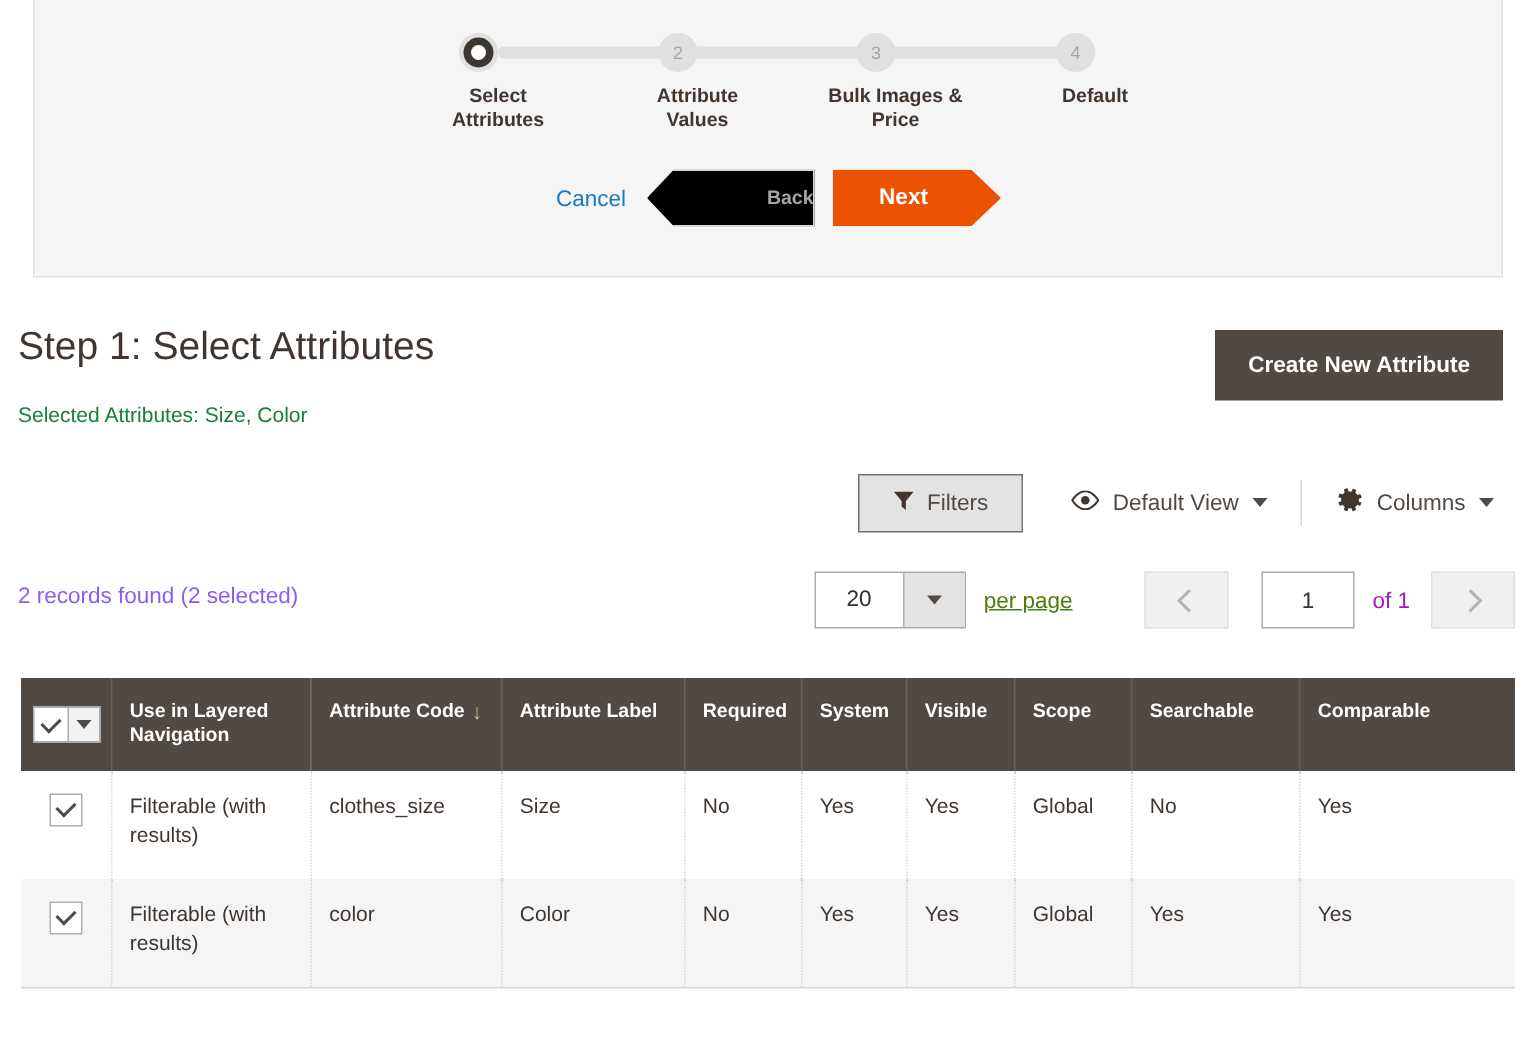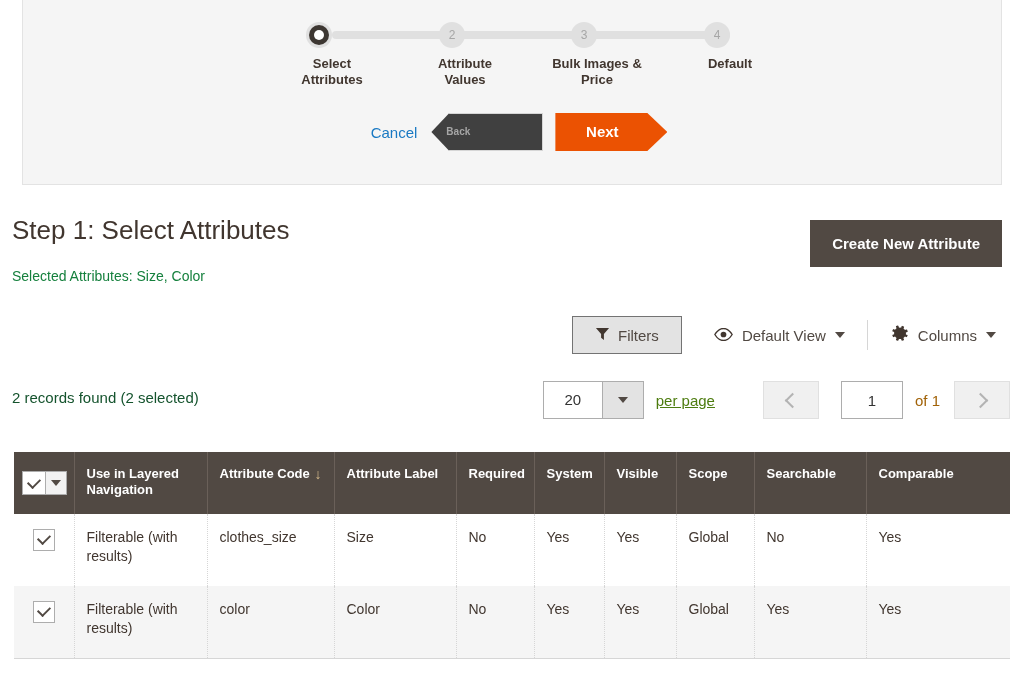--- a/index.html
+++ b/index.html
@@ -116,27 +116,27 @@
     background: none;
     border: none;
     cursor: pointer;
     padding: 0 14px;
     font-family: "Liberation Sans", sans-serif;
   }
   .btn-back {
     position: relative;
     height: 38px;
     width: 112px;
-    background: #404040;
+    background: #000000;
     border: 1px solid #d6d6d6;
     color: #a6a6a6;
-    font-size: 10px;
+    font-size: 13px;
     font-weight: bold;
     line-height: 36px;
-    text-align: left;
+    text-align: right;
     box-sizing: border-box;
     clip-path: polygon(18px 0, 100% 0, 100% 100%, 18px 100%, 0 50%);
     padding-left: 14px;
     cursor: pointer;
     font-family: "Liberation Sans", sans-serif;
   }
   .btn-next {
     position: relative;
     height: 38px;
     width: 112px;
@@ -244,21 +244,21 @@
     left: 12px;
     right: 14px;
     top: 378px;
     height: 44px;
   }
   .records-found {
     position: absolute;
     left: 0;
     top: 11px;
     font-size: 15px;
-    color: #14532d;
+    color: #8b5cf6;
   }
   .pager {
     position: absolute;
     right: 0;
     top: 0;
     display: flex;
     align-items: center;
     height: 44px;
   }
   .perpage-select {
@@ -315,21 +315,21 @@
     background: #ffffff;
     text-align: center;
     font-size: 15px;
     color: #333;
     box-sizing: border-box;
     margin-left: 22px;
     font-family: "Liberation Sans", sans-serif;
   }
   .page-of {
     font-size: 15px;
-    color: #a16207;
+    color: #a21caf;
     margin: 0 14px 0 12px;
   }
   .pager-prev { margin-left: 48px; }
 
   
   .grid {
     position: absolute;
     left: 14px;
     top: 452px;
     width: 996px;

